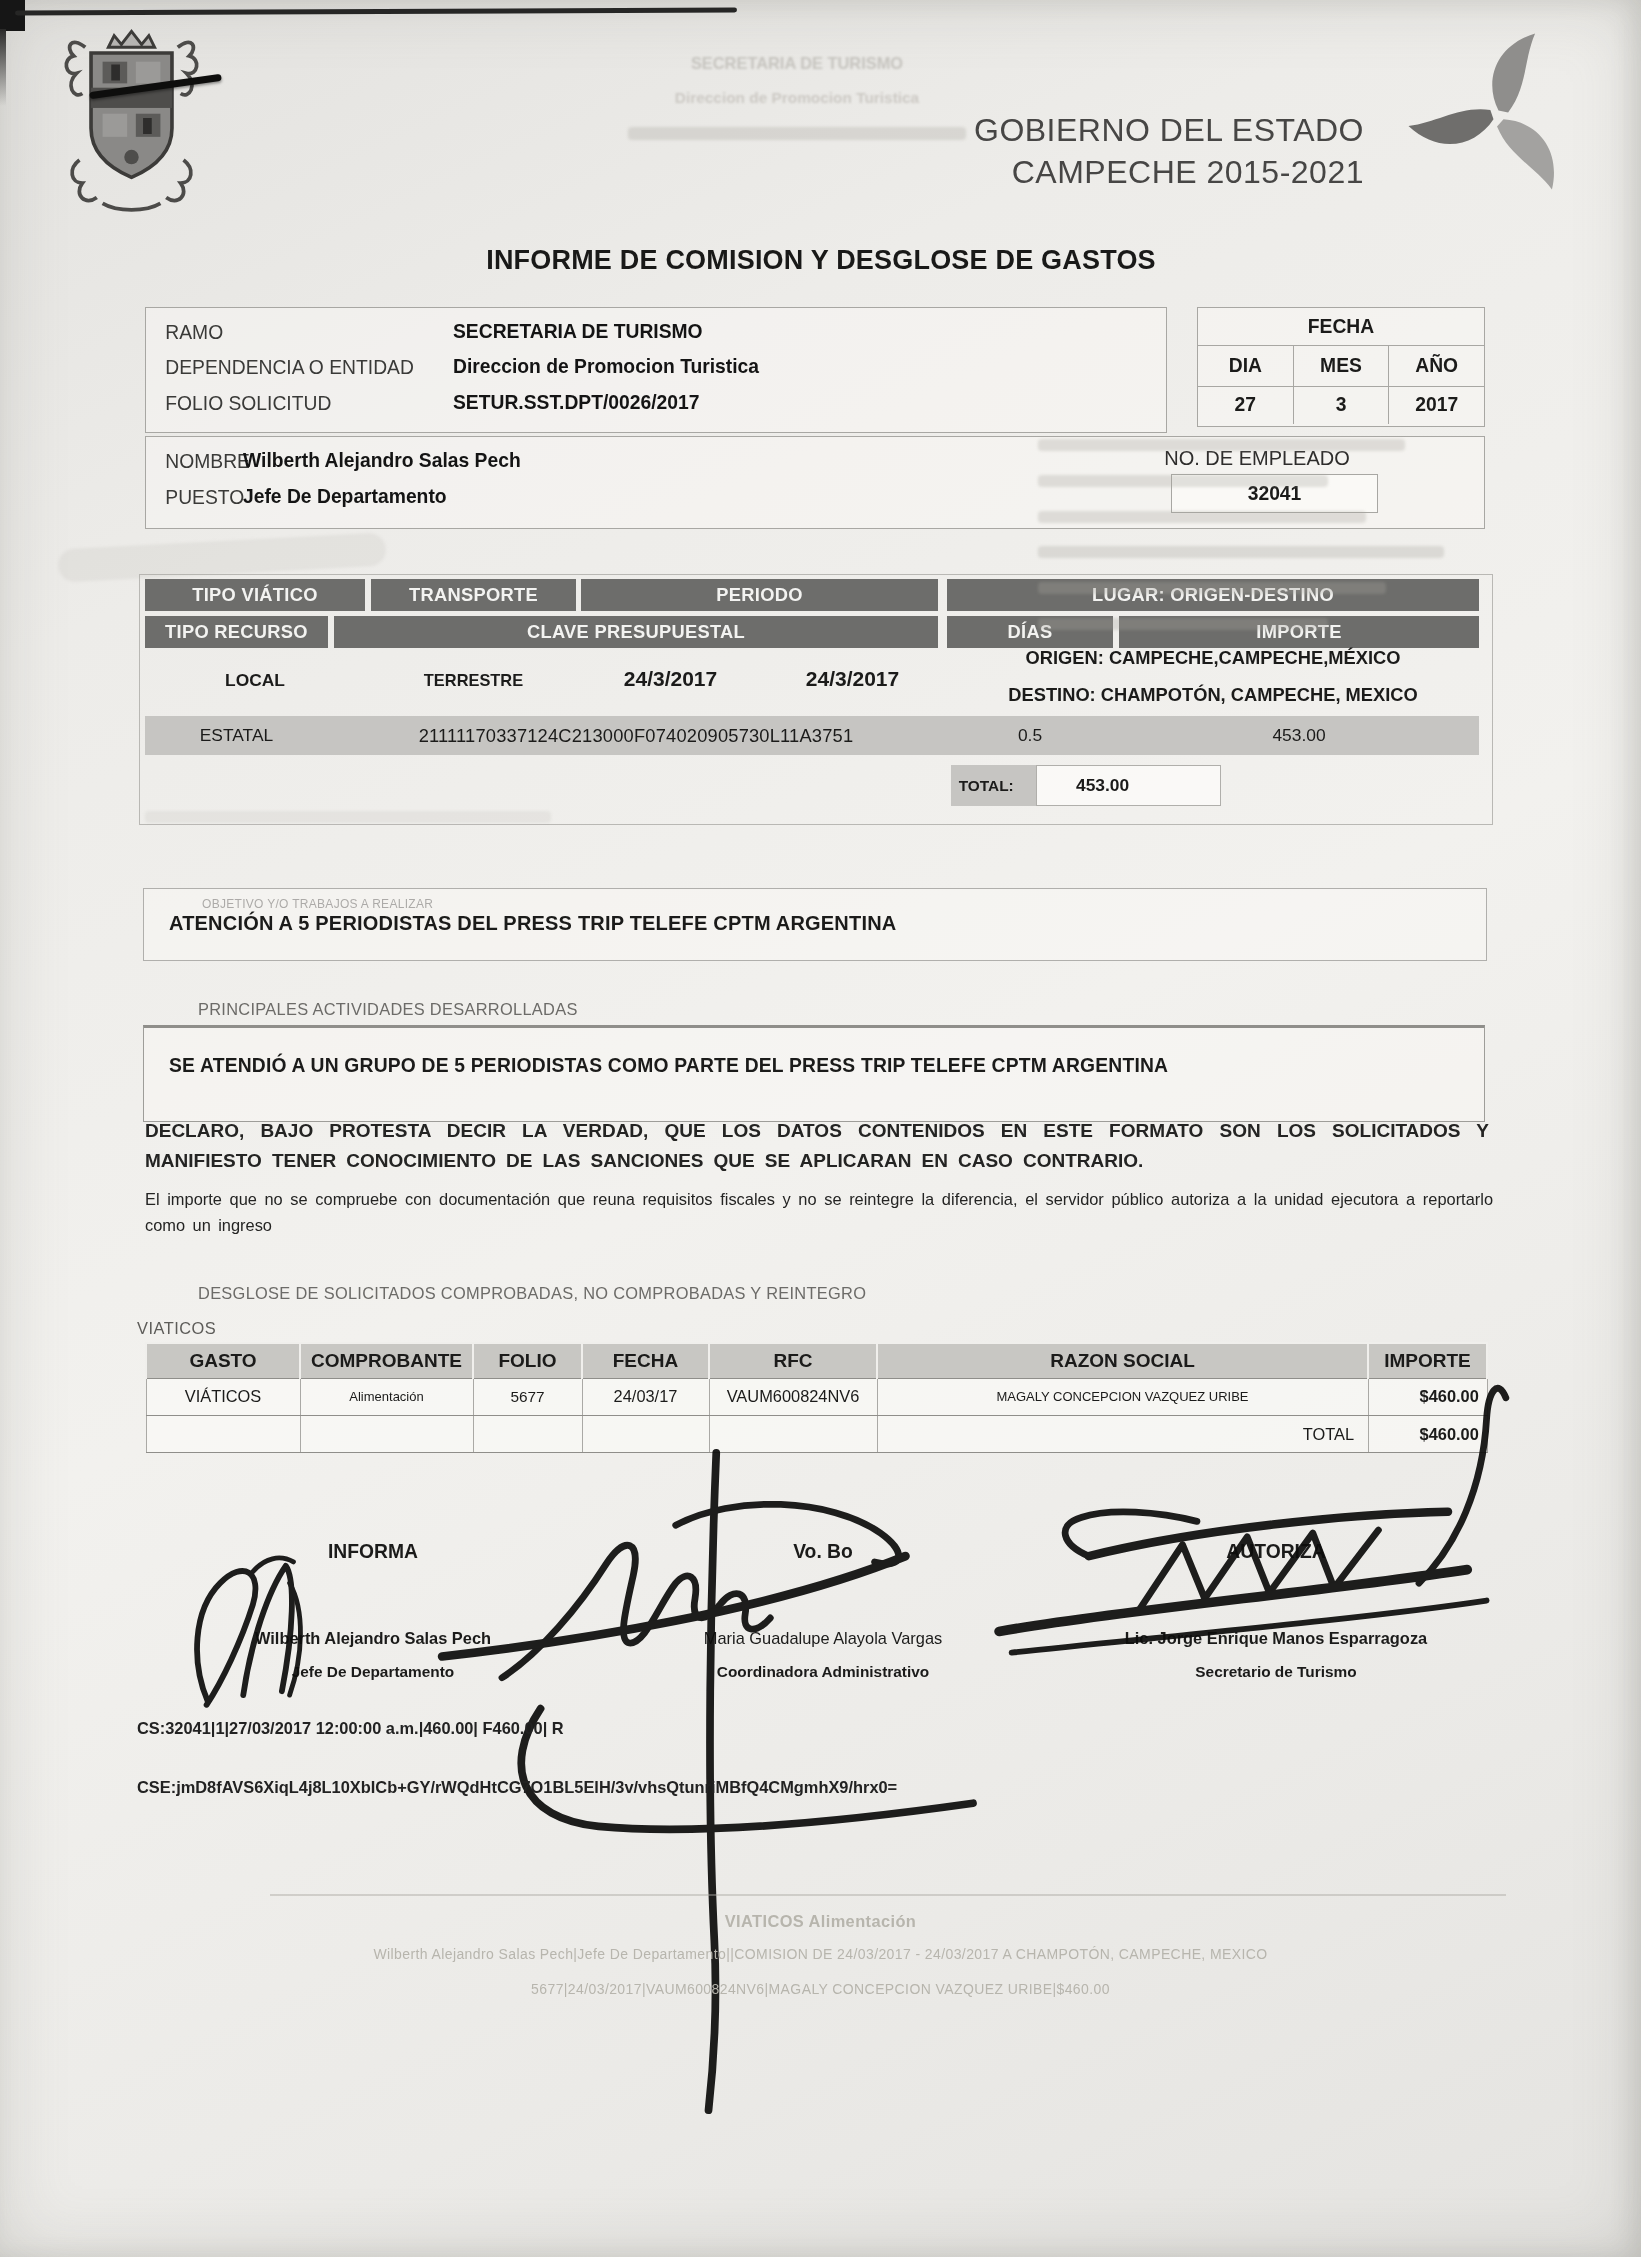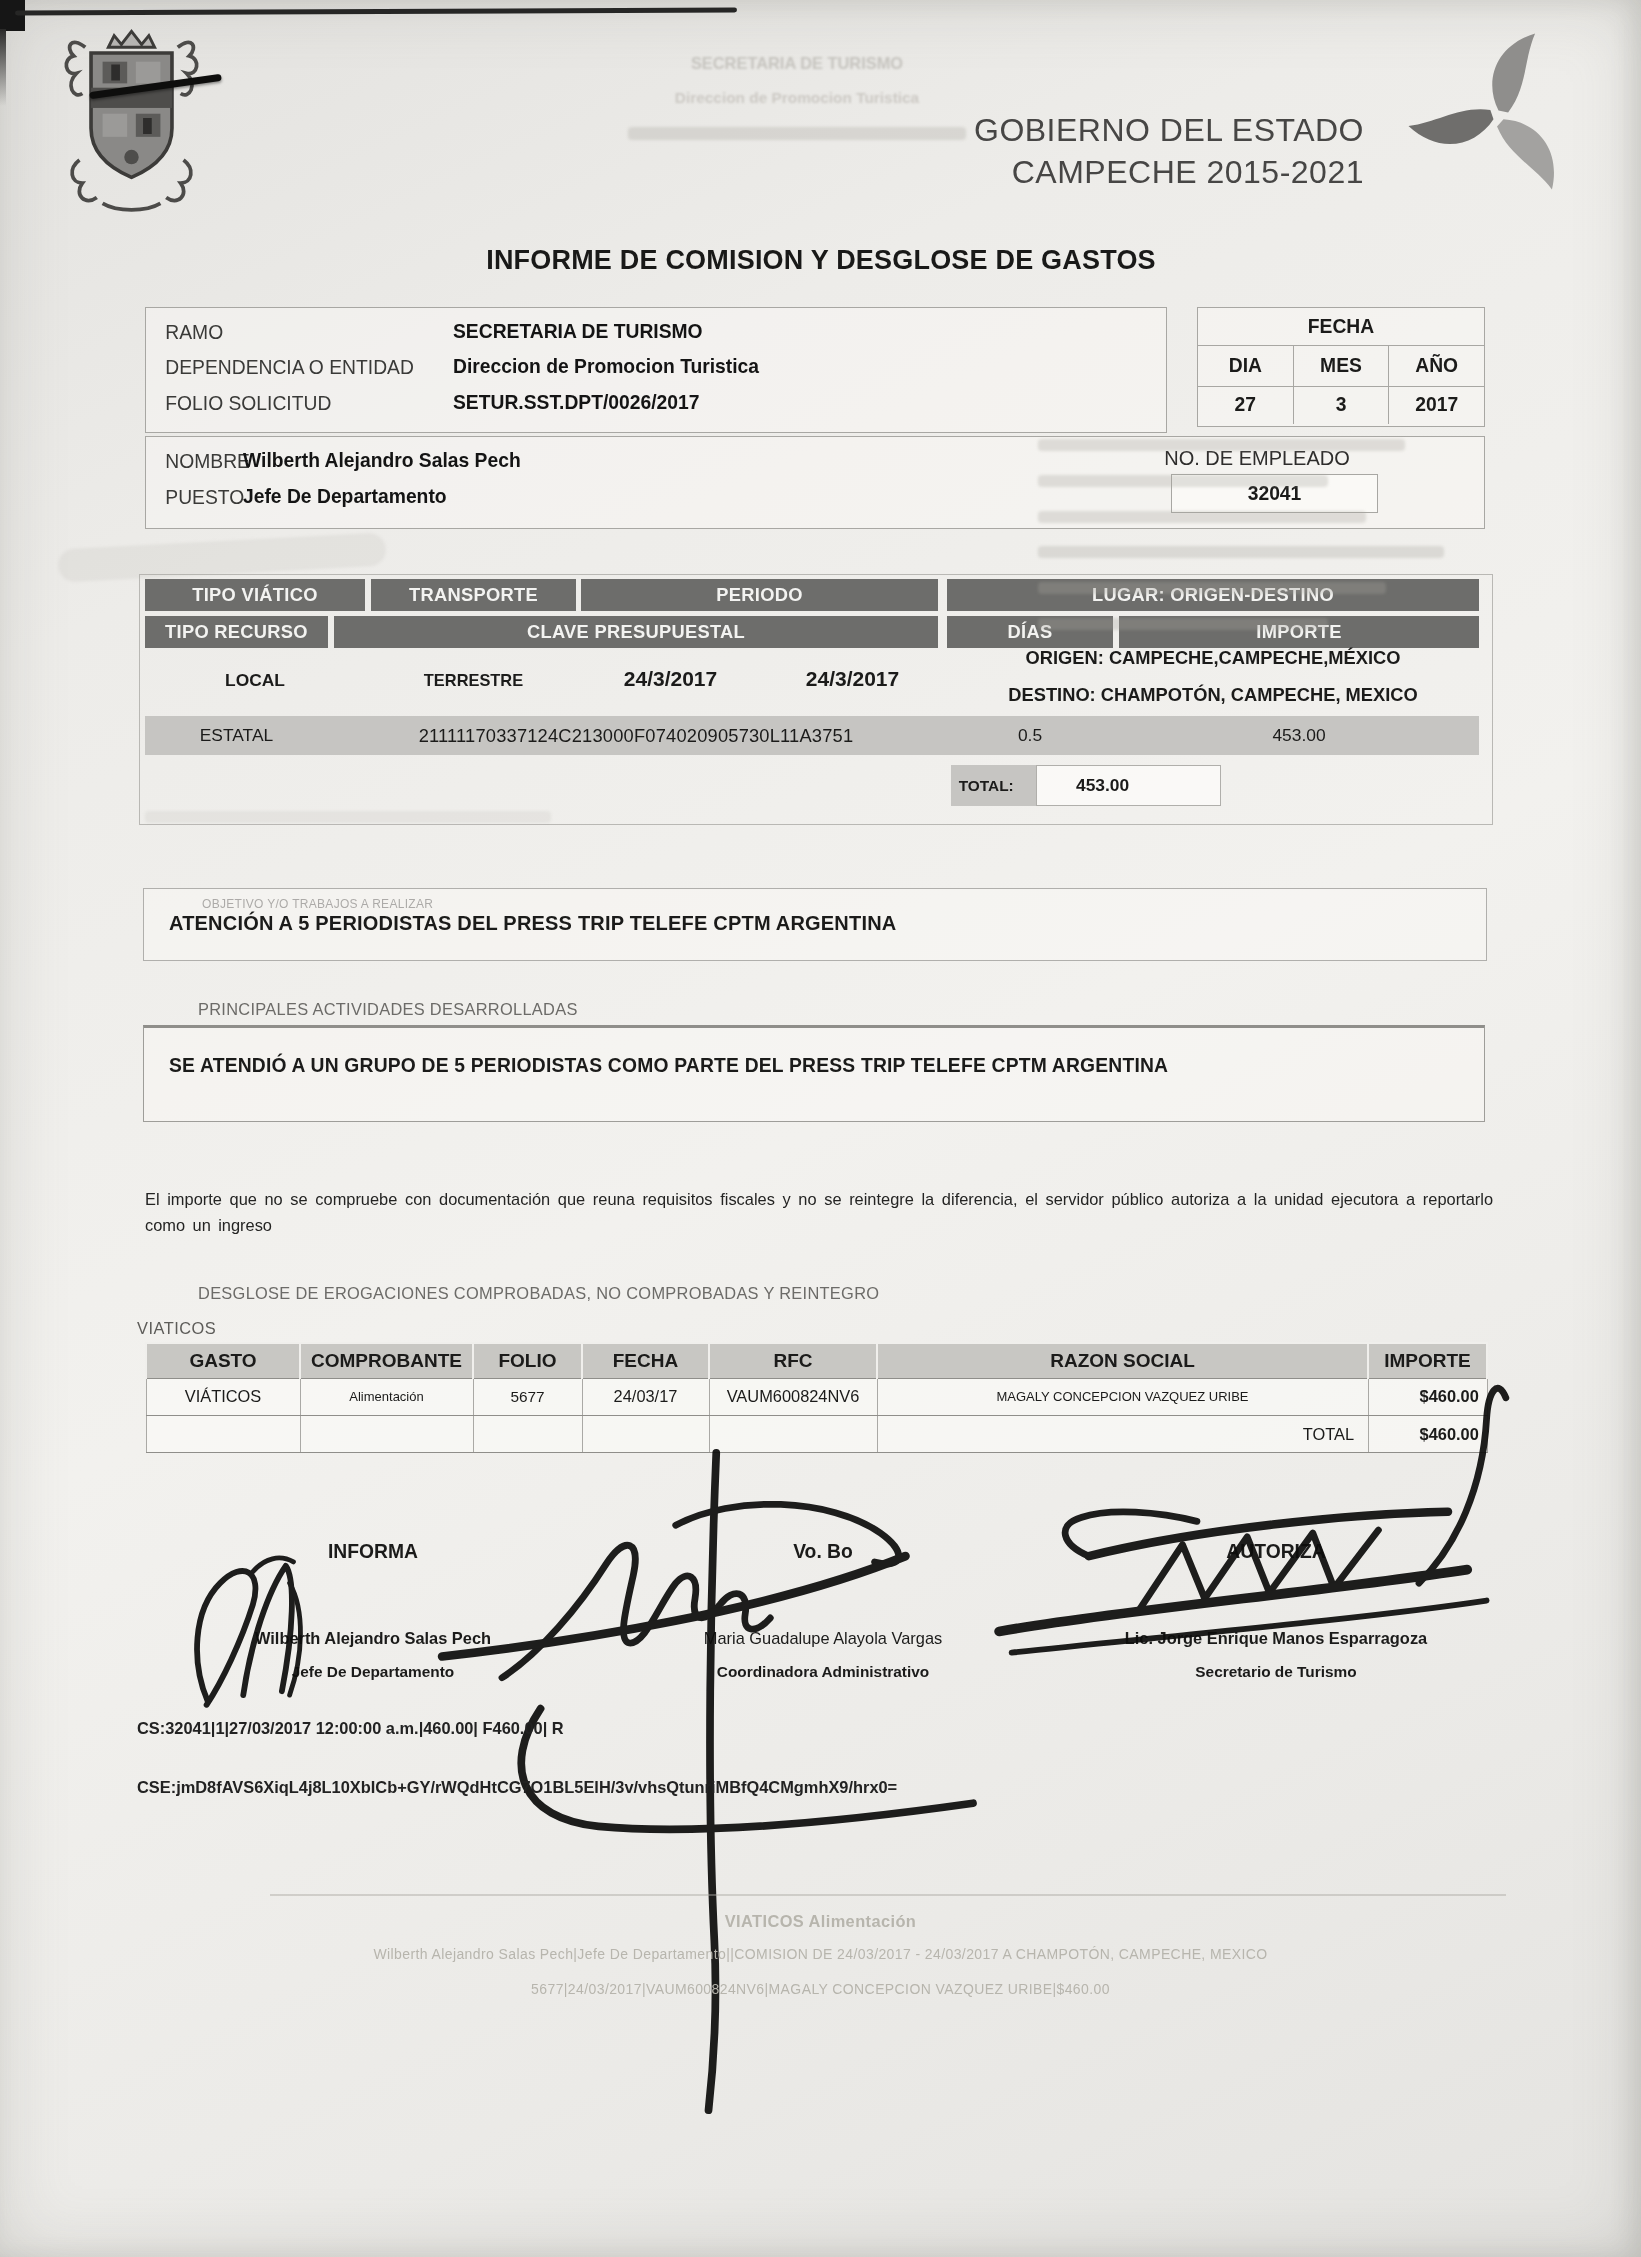--- a/index.html
+++ b/index.html
@@ -139,23 +139,24 @@
   <div class="abs" style="left:202px;top:861px;font-size:12px;color:#6c6b68;letter-spacing:0.3px;margin-top:36px;">OBJETIVO Y/O TRABAJOS A REALIZAR</div>
   <div class="abs box" style="left:143px;top:888px;width:1342px;height:71px;border-color:#b0afac;">
     <div class="abs" style="left:25px;top:23px;font-weight:bold;font-size:20px;letter-spacing:0.2px;">ATENCIÓN A 5 PERIODISTAS DEL  PRESS TRIP TELEFE CPTM ARGENTINA</div>
   </div>
 
   <div class="abs" style="left:198px;top:1000px;font-size:16.4px;color:#6c6b68;letter-spacing:0.3px;">PRINCIPALES ACTIVIDADES DESARROLLADAS</div>
   <div class="abs" style="left:143px;top:1025px;width:1342px;height:97px;border:1.9px solid #9e9d99;border-top:3.9px solid #8f8e8a;background:rgba(250,249,246,.45);box-sizing:border-box;">
     <div class="abs" style="left:25px;top:27px;font-weight:bold;font-size:19.3px;letter-spacing:0.2px;">SE ATENDIÓ A UN GRUPO DE 5 PERIODISTAS COMO PARTE DEL PRESS TRIP TELEFE CPTM ARGENTINA</div>
   </div>
 
+  <div class="abs" style="left:145px;top:1116px;width:1344px;font-size:19px;font-weight:bold;line-height:30px;text-align:justify;word-spacing:4.8px;color:#242423;">DECLARO, BAJO PROTESTA DECIR LA VERDAD, QUE LOS DATOS CONTENIDOS  EN  ESTE  FORMATO SON LOS SOLICITADOS  Y  MANIFIESTO TENER CONOCIMIENTO DE LAS SANCIONES QUE SE APLICARAN EN CASO CONTRARIO.</div>
   <div class="abs" style="left:145px;top:1186px;width:1348px;font-size:16.4px;font-weight:500;line-height:26px;text-align:justify;word-spacing:2.9px;color:#242423;">El importe que no se compruebe con documentación que reuna requisitos fiscales y  no  se reintegre  la  diferencia, el  servidor  público autoriza a la unidad ejecutora a reportarlo como un ingreso</div>
 
-  <div class="abs" style="left:198px;top:1284px;font-size:16.4px;color:#6c6b68;letter-spacing:0.3px;">DESGLOSE DE EROGACIONES COMPROBADAS, NO COMPROBADAS Y REINTEGRO</div>
+  <div class="abs" style="left:198px;top:1284px;font-size:16.4px;color:#6c6b68;letter-spacing:0.3px;">DESGLOSE DE SOLICITADOS COMPROBADAS, NO COMPROBADAS Y REINTEGRO</div>
   <div class="abs" style="left:137px;top:1319px;font-size:16.4px;color:#5d5c59;letter-spacing:0.5px;">VIATICOS</div>
 
   <table class="exp abs" style="left:145px;top:1342px;">
     <colgroup>
       <col style="width:154px">
         <col style="width:173px">
         <col style="width:109px">
         <col style="width:127px">
       <col style="width:168px">
         <col style="width:491px">

